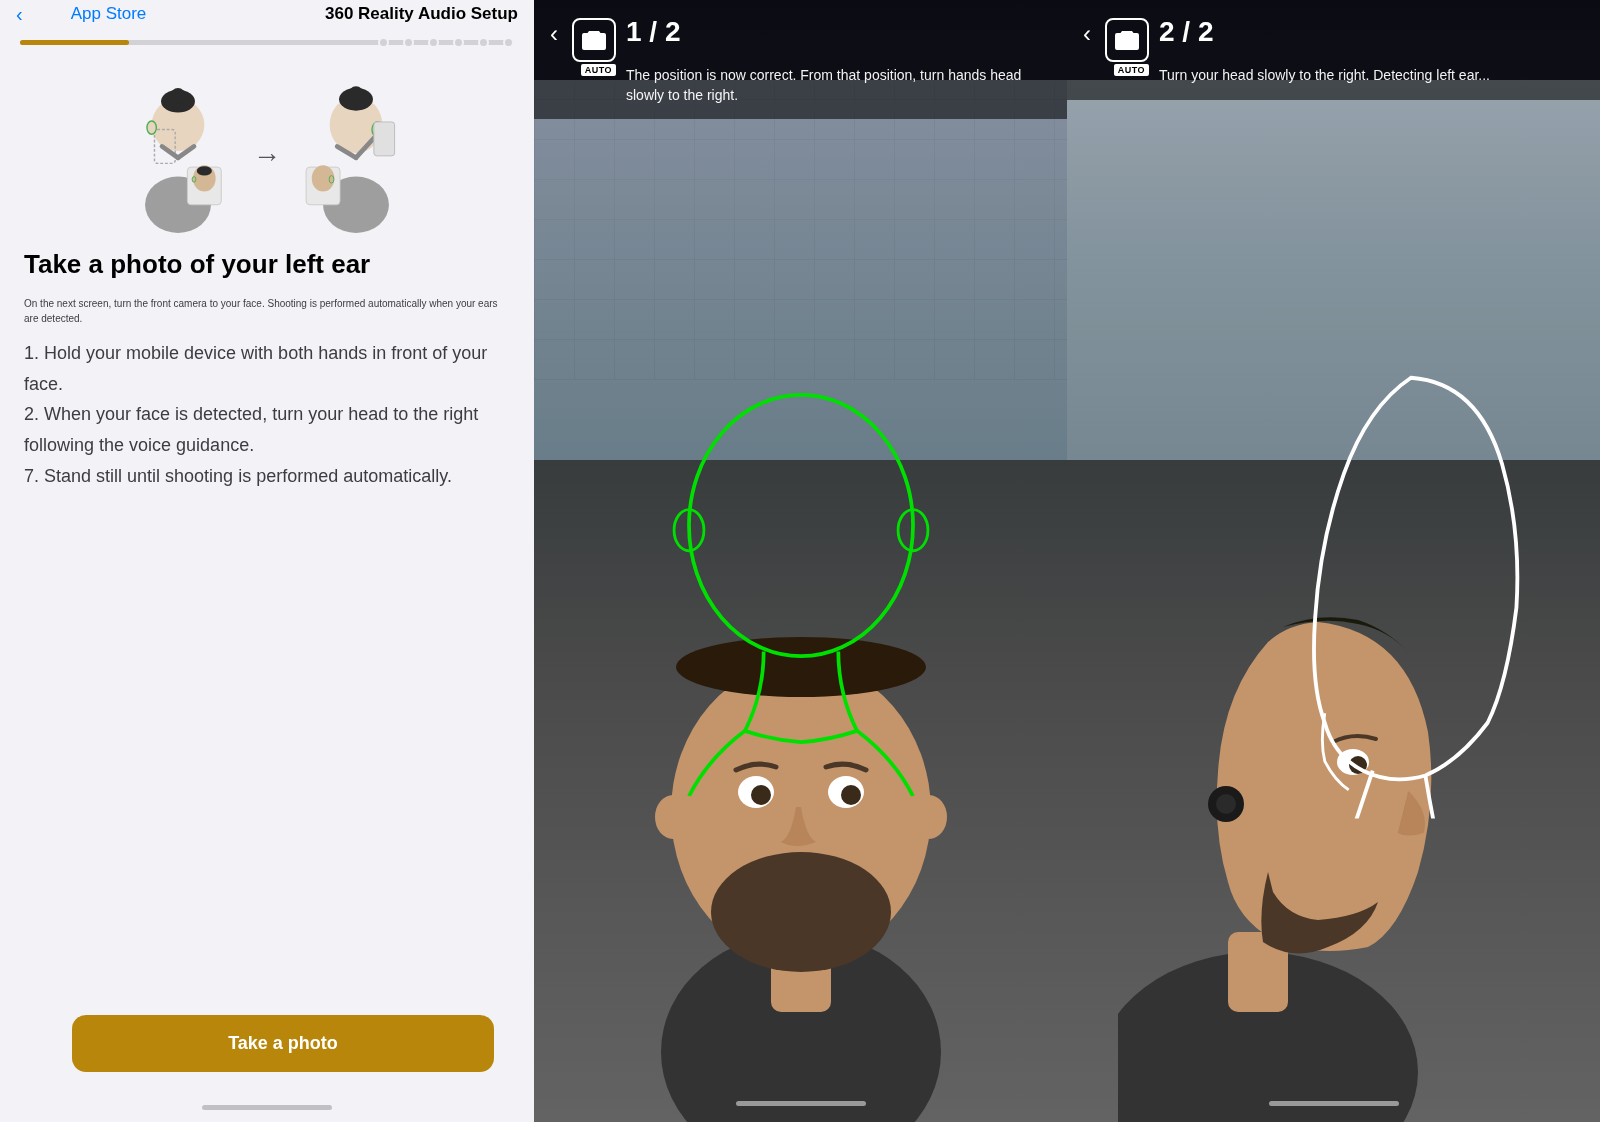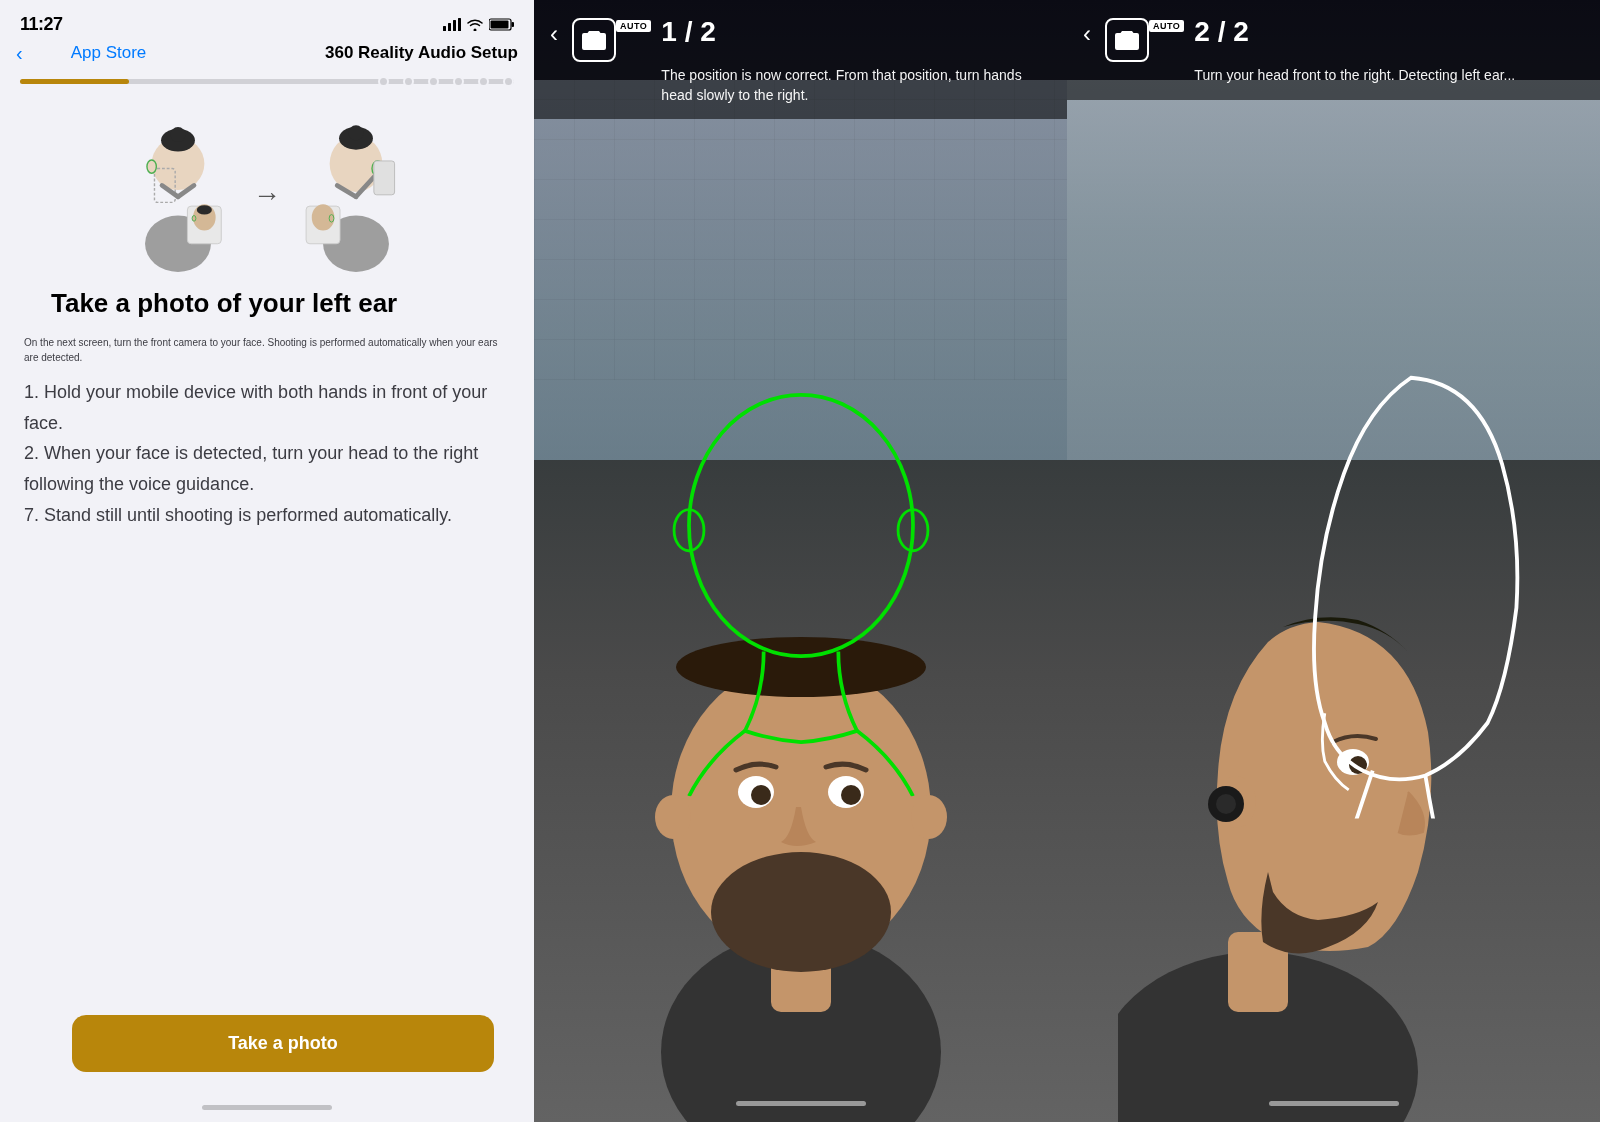--- a/index.html
+++ b/index.html
@@ -128,21 +128,20 @@
     .content-area {
       padding: 0 24px;
       flex: 1;
     }
     .section-title {
       font-size: 26px;
       font-weight: 700;
       color: #000;
       margin-bottom: 16px;
       line-height: 1.2;
-      margin-left: 27px;
     }
     .section-body {
       font-size: 10px;
       color: #3c3c43;
       line-height: 1.5;
       margin-bottom: 12px;
     }
     .instructions-list {
       font-size: 18px;
       color: #3c3c43;
@@ -209,22 +208,22 @@
       flex-shrink: 0;
     }
     .cam-step-info {
       display: flex;
       align-items: flex-start;
       gap: 10px;
       flex: 1;
     }
     .cam-icon-block {
       display: flex;
-      flex-direction: row;
-      align-items: flex-start;
+      flex-direction: column;
+      align-items: flex-end;
       flex-shrink: 0;
     }
     .cam-icon-circle {
       width: 44px;
       height: 44px;
       border: 2px solid #fff;
       border-radius: 8px;
       display: flex;
       align-items: center;
       justify-content: center;
@@ -369,44 +368,20 @@
         repeating-linear-gradient(0deg, rgba(0,0,0,0.1) 0px, rgba(0,0,0,0.1) 1px, transparent 1px, transparent 40px),
         repeating-linear-gradient(90deg, rgba(0,0,0,0.1) 0px, rgba(0,0,0,0.1) 1px, transparent 1px, transparent 40px);
       opacity: 0.4;
     }
   </style>
 </head>
 <body>
 
 <div class="panel-left">
 
-  <div class="status-bar">
-    <span class="status-time">11:27</span>
-    <div class="status-icons">
-
-      <svg width="18" height="13" viewBox="0 0 18 13">
-        <rect x="0" y="8" width="3" height="5" rx="0.5"></rect>
-        <rect x="5" y="5" width="3" height="8" rx="0.5"></rect>
-        <rect x="10" y="2" width="3" height="11" rx="0.5"></rect>
-        <rect x="15" y="0" width="3" height="13" rx="0.5"></rect>
-      </svg>
-
-      <svg width="16" height="12" viewBox="0 0 16 12">
-        <path d="M8 9.5a1.5 1.5 0 110 3 1.5 1.5 0 010-3z"></path>
-        <path d="M3.5 6.5a6.5 6.5 0 019 0" stroke="#000" stroke-width="1.5" fill="none" stroke-linecap="round"></path>
-        <path d="M1 4a10 10 0 0114 0" stroke="#000" stroke-width="1.5" fill="none" stroke-linecap="round"></path>
-      </svg>
-
-      <svg width="25" height="13" viewBox="0 0 25 13">
-        <rect x="0" y="1" width="22" height="11" rx="2" stroke="#000" stroke-width="1.2" fill="none"></rect>
-        <rect x="1.5" y="2.5" width="18" height="8" rx="1" fill="#000"></rect>
-        <rect x="22.5" y="4" width="2.5" height="5" rx="1" fill="#000"></rect>
-      </svg>
-    </div>
-  </div>
 
   <div class="nav-bar">
     <div class="back-link">
       <span class="back-chevron">‹</span>
       <span class="back-label">App Store</span>
     </div>
     <div class="nav-title">360 Reality Audio Setup</div>
   </div>
 
   <div class="progress-bar-container">
@@ -614,19 +589,19 @@
         <div class="cam-icon-circle">
           <svg width="24" height="20" viewBox="0 0 24 20" fill="white">
             <path d="M12 5.5a5.5 5.5 0 100 11 5.5 5.5 0 000-11zm0 9a3.5 3.5 0 110-7 3.5 3.5 0 010 7z"></path>
             <path d="M22 3h-3.5l-1.5-2h-10l-1.5 2H2a2 2 0 00-2 2v13a2 2 0 002 2h20a2 2 0 002-2V5a2 2 0 00-2-2z"></path>
           </svg>
         </div>
         <div class="cam-auto-badge">AUTO</div>
       </div>
       <div class="cam-step-text-group">
         <div class="cam-step-num">2 / 2</div>
-        <div class="cam-step-desc">Turn your head front to the right. Detecting left ear...</div>
+        <div class="cam-step-desc">Turn your head slowly to the right. Detecting left ear...</div>
       </div>
     </div>
   </div>
 
   <div class="cam-bottom-bar"></div>
 </div>
 
 </body></html>

